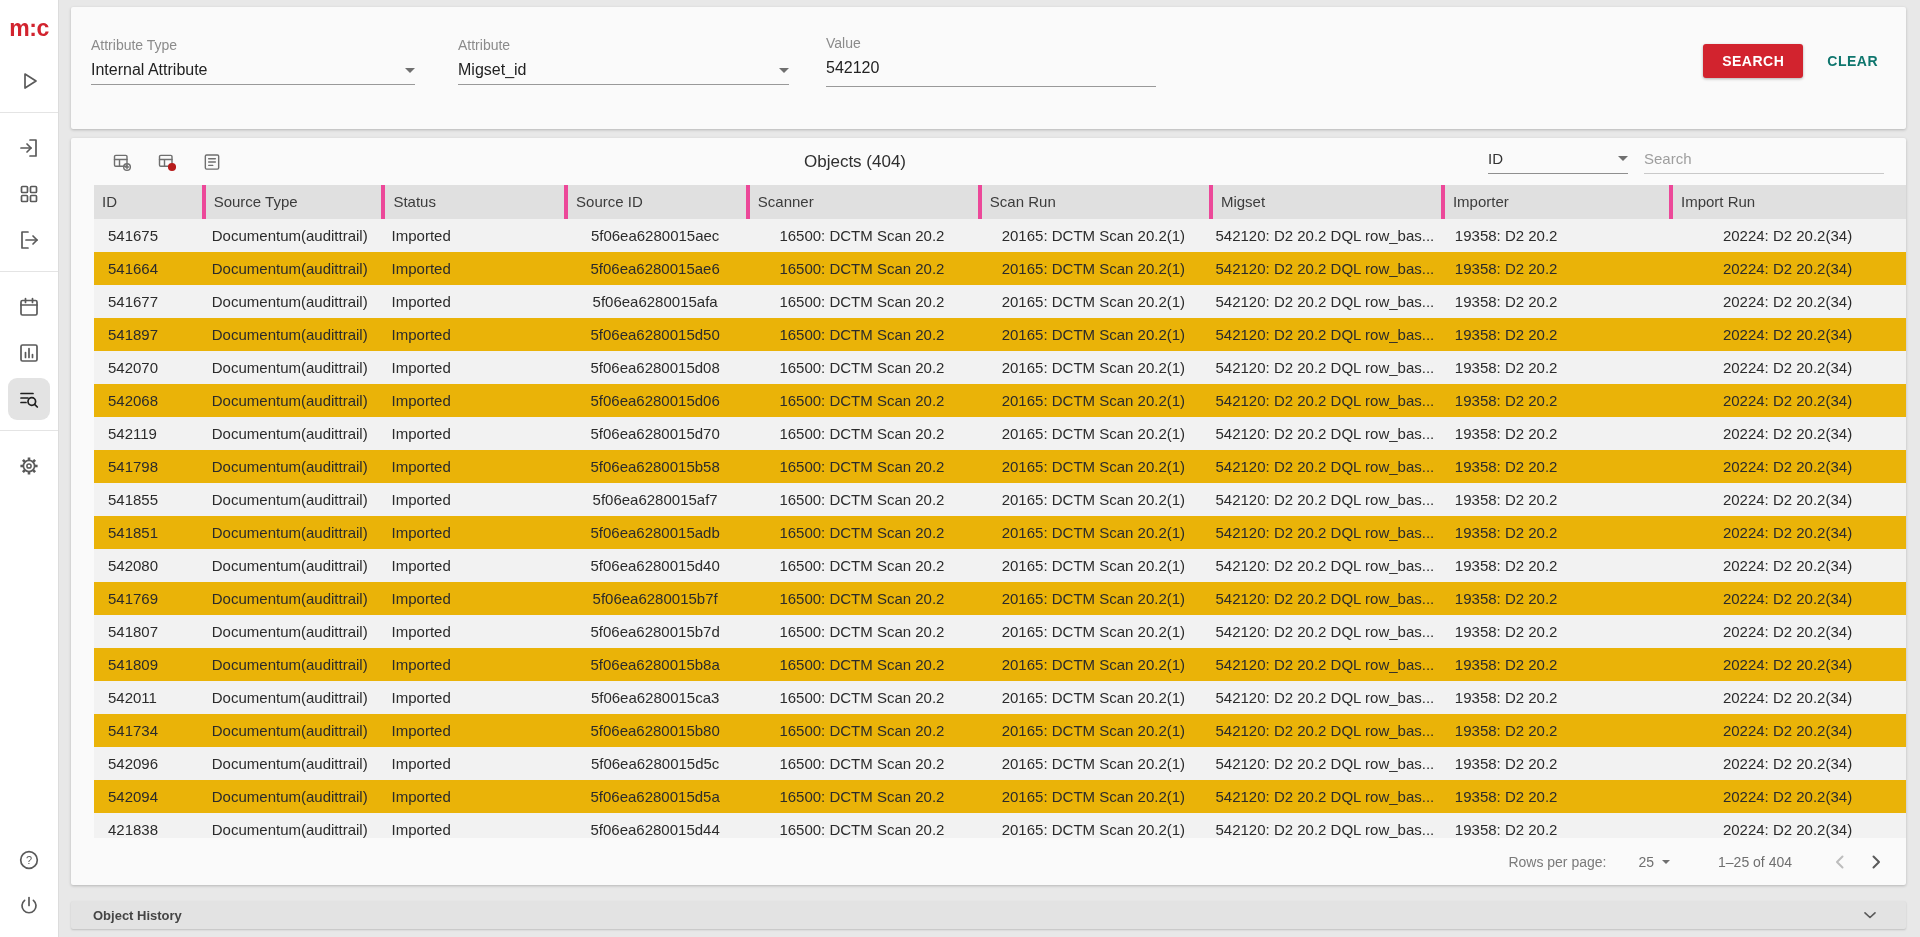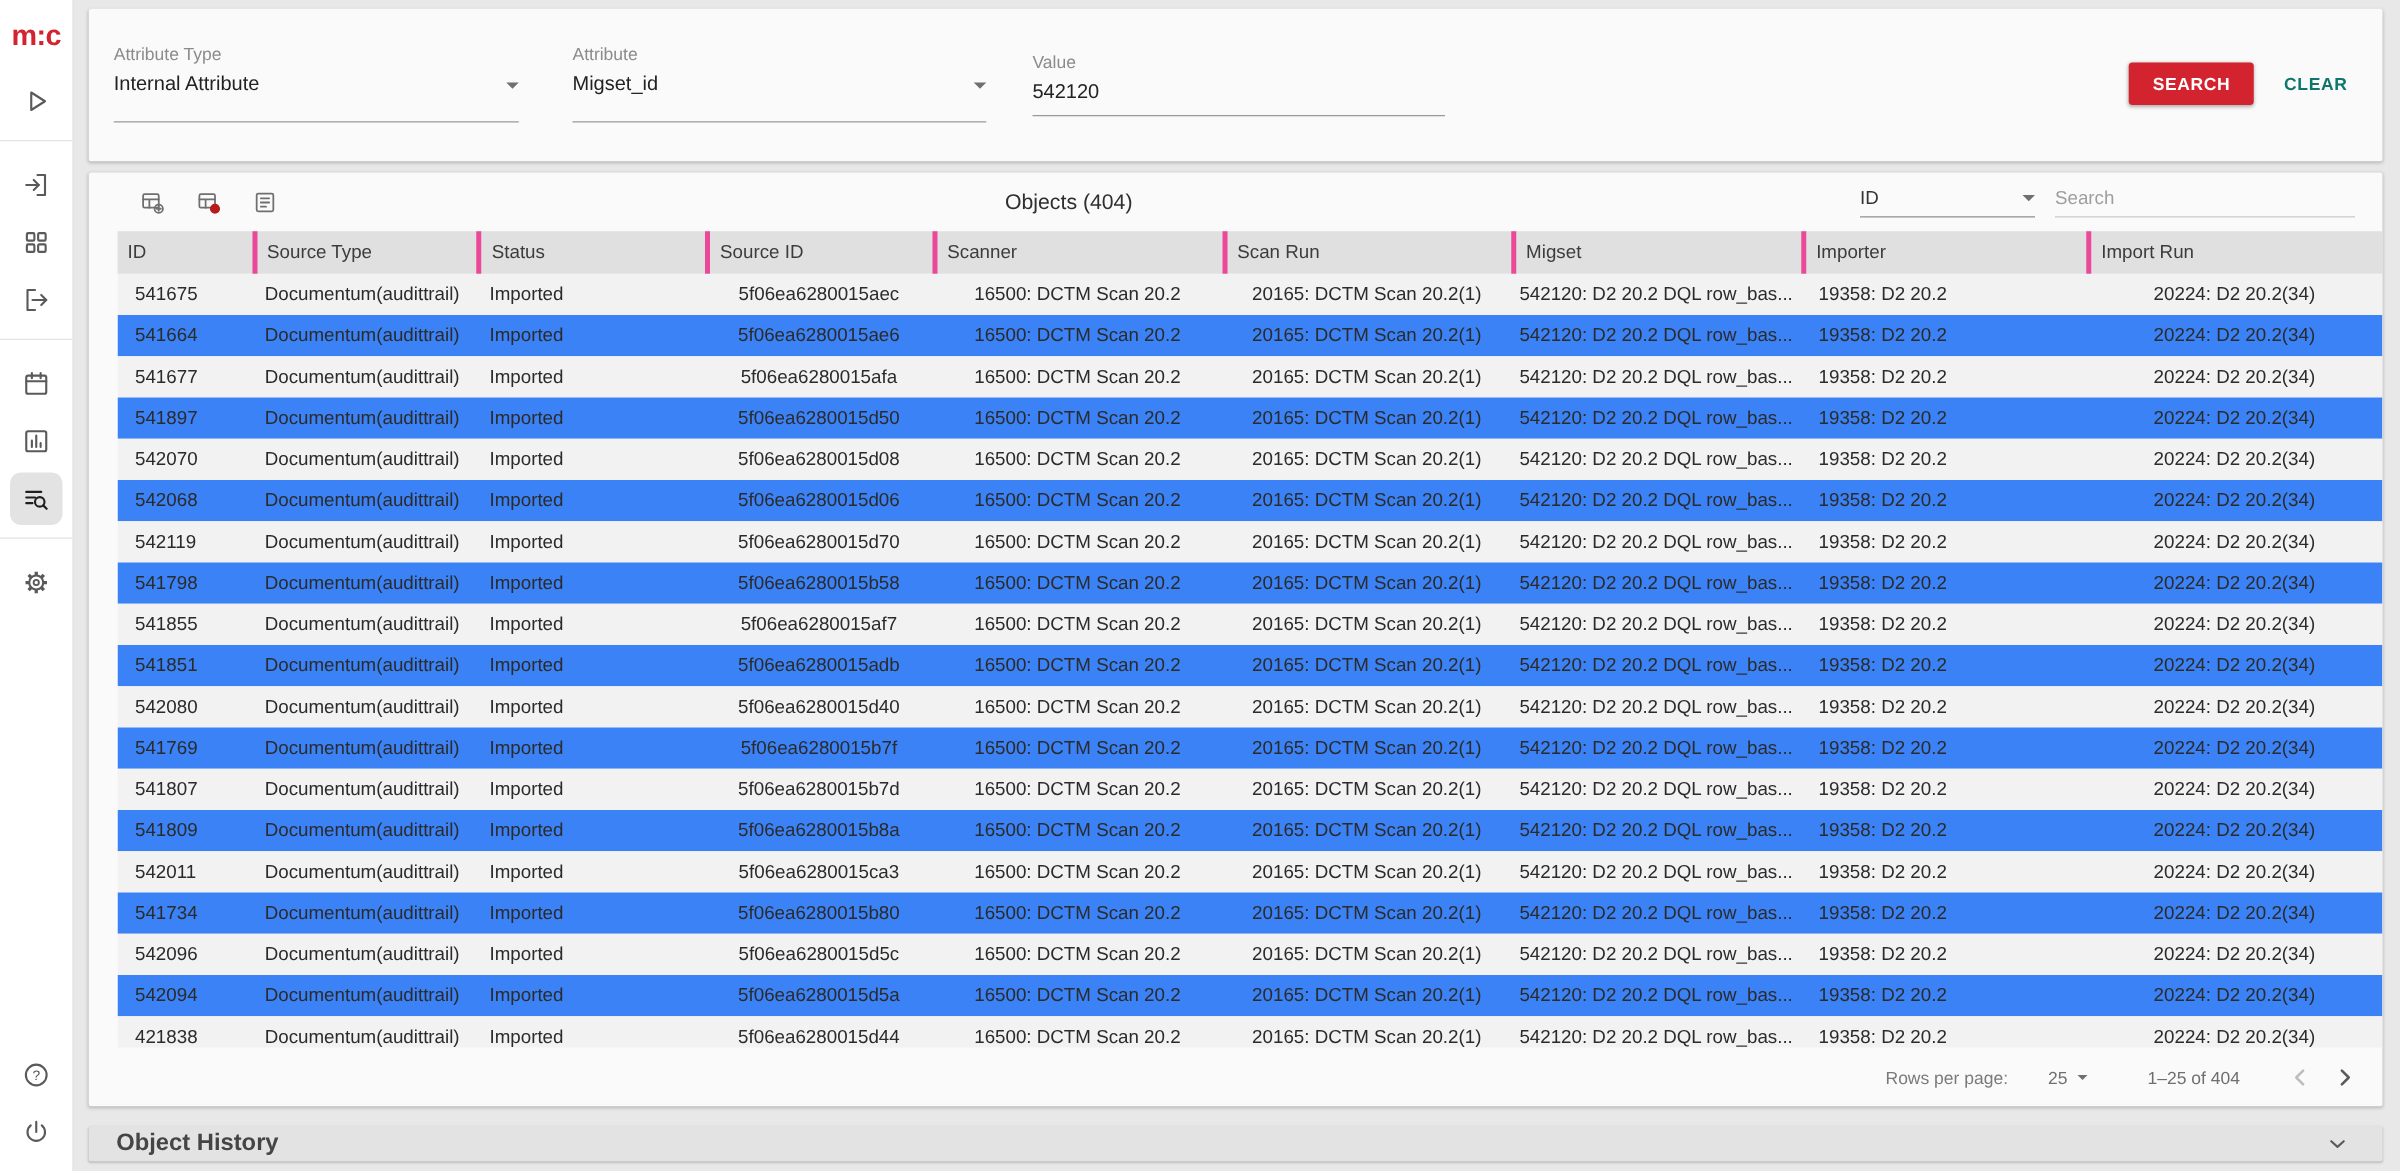--- a/index.html
+++ b/index.html
@@ -36,21 +36,21 @@
   .card { background:#fafafa; border-radius:2px; box-shadow:0 1px 3px rgba(0,0,0,0.22);padding-left:23px; }
 
   
   .search-card { height:122px; padding:13px 20px 0; }
   .panel-title { font-size:16px; font-weight:600; color:#3a3a3a; }
   .form-row { display:flex; align-items:center; margin-top:15px; }
   .field { display:flex; flex-direction:column; }
   .flabel { font-size:14px; color:#8b8b8b; margin-bottom:8px; }
   .fvalue {
     font-size:16px; color:#222; border-bottom:1px solid #999;
-    padding-bottom:20px; display:flex; align-items:center; justify-content:space-between;
+    padding-bottom:5px; display:flex; align-items:center; justify-content:space-between;
     cursor:pointer;
   }
   .w1 { width:324px; }
   .w2 { width:331px; margin-left:43px; }
   .w3 { width:330px; margin-left:37px; }
   .caret {
     width:0; height:0; border-left:5px solid transparent; border-right:5px solid transparent;
     border-top:5px solid #6f6f6f; margin-left:8px;
   }
   .caret.small { border-left-width:4px; border-right-width:4px; border-top-width:4px; }
@@ -89,21 +89,21 @@
   ::placeholder { color:#9e9e9e; opacity:1; }
 
   .thead { display:flex; background:#e0e0e0; height:34px; flex-shrink:0; }
   .th {
     line-height:34px; font-size:15px; color:#3c3c3c; font-weight:400;
     padding-left:8px; border-left:4px solid #ec4899; white-space:nowrap; overflow:hidden;
     cursor:pointer;
   }
   .th:first-child { border-left:none; }
   .tbody { height:619px; overflow:hidden; flex-shrink:0; }
-  .tr { display:flex; height:33px; line-height:33px; font-size:15px; color:#2b2b2b; background:#3b82f6; cursor:pointer; }
+  .tr { display:flex; height:33px; line-height:33px; font-size:15px; color:#2b2b2b; background:#eab308; cursor:pointer; }
   .tbody > div:nth-of-type(odd) { background:#f2f2f2; }
   .td { white-space:nowrap; overflow:hidden; text-overflow:ellipsis; }
   .td.left { padding-left:14px; }
   .td.left-sm { padding-left:10px; }
   .td.center { text-align:center; }
 
   .col-0 { width:109px; } .col-1 { width:182px; } .col-2 { width:185px; }
   .col-3 { width:184px; } .col-4 { width:235px; } .col-5 { width:234px; }
   .col-6 { width:235px; } .col-7 { width:231px; } .col-8 { width:240px; }
 
@@ -117,21 +117,21 @@
   .pg-btn { width:36px; height:36px; display:flex; align-items:center; justify-content:center; cursor:pointer; color:#5a5a5a; border-radius:50%; }
   .pg-btn.disabled { color:#bdbdbd; cursor:default; }
 
   
   .history-bar {
     margin-top:16px; height:28px; background:#e3e3e3; border-radius:2px;
     box-shadow:0 1px 2px rgba(0,0,0,0.18);
     display:flex; align-items:center; justify-content:space-between;
     padding:0 26px 0 22px; cursor:pointer;
   }
-  .history-title { font-size:19px; font-weight:600; color:#454545; }
+  .history-title { font-size:13px; font-weight:600; color:#454545; }
   .icon-flex { display:flex; align-items:center; }
 </style>
 </head>
 <body>
 
 <div class="app">
 
   <aside class="sidebar">
     <div class="logo">m:c</div>
 

